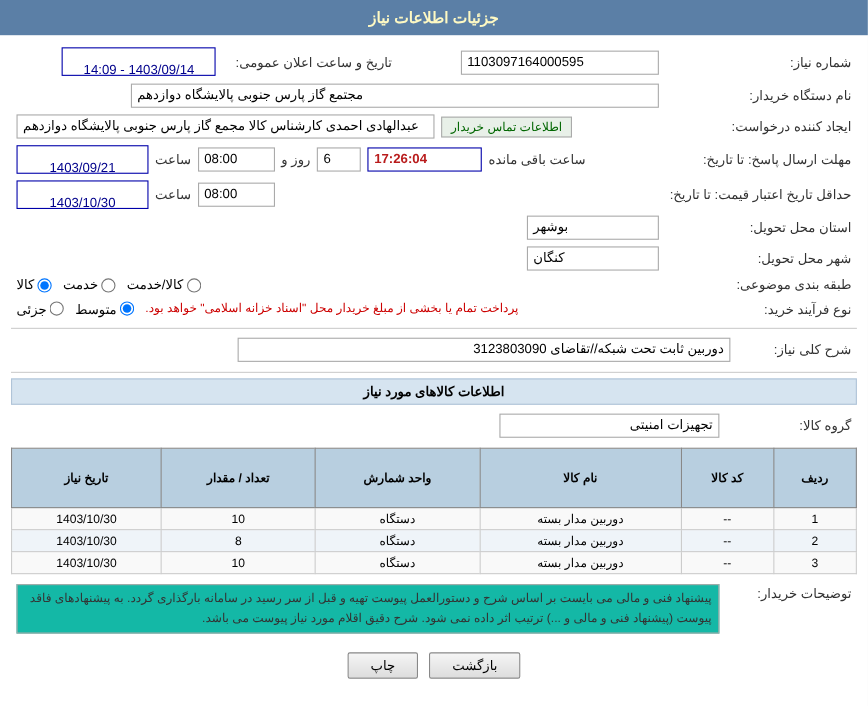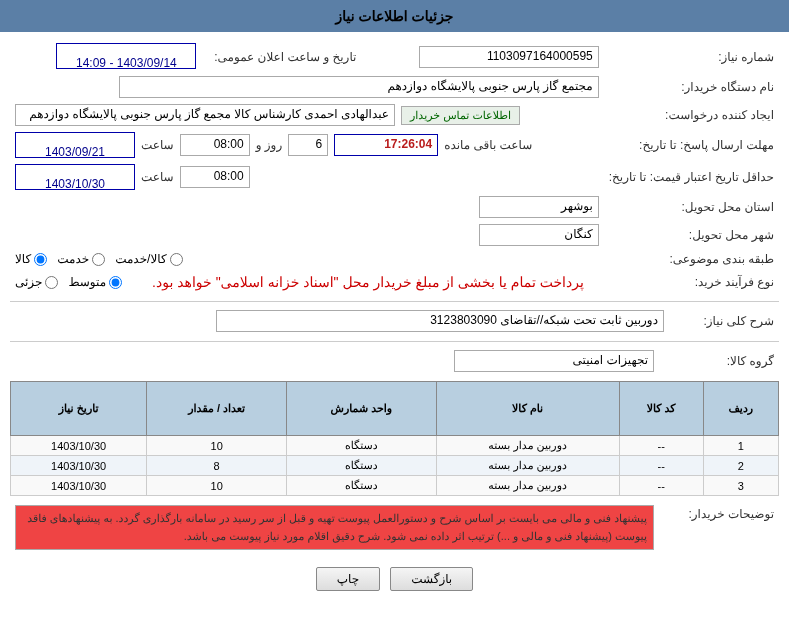--- a/index.html
+++ b/index.html
@@ -10,21 +10,21 @@
       direction: rtl;
     }
     .page-wrapper {
       width: 789px;
       min-height: 642px;
       background: #fff;
       margin: 0 auto;
     }
     .header-bar {
       background: #5b7fa6;
-      color: #000000;
+      color: #fef9c3;
       text-align: center;
       padding: 8px 10px;
       font-size: 14px;
       font-weight: bold;
     }
     .content {
       padding: 8px 10px;
     }
     .info-table {
       width: 100%;
@@ -44,21 +44,21 @@
     }
     .value-cell {
       text-align: right;
     }
     .input-box {
       border: 1px solid #aaa;
       background: #fff;
       padding: 2px 5px;
       height: 22px;
       display: inline-block;
-      text-align: right;
+      text-align: left;
     }
     .input-medium {
       width: 200px;
     }
     .input-date {
       width: 140px;
       border: 1px solid #00a;
       background: #fff;
       padding: 12px 5px;
       height: 22px;
@@ -73,21 +73,21 @@
       flex-direction: row-reverse;
     }
     .radio-item {
       display: flex;
       align-items: center;
       gap: 3px;
     }
     .note-box {
       border: 1px solid #aaa;
       padding: 4px 6px;
-      background: #ef4444;
+      background: #14b8a6;
       color: #333;
       font-size: 11px;
       line-height: 1.6;
       text-align: right;
       margin-bottom: 6px;
     }
     .section-header {
       background: #d6e4f0;
       padding: 4px 8px;
       font-weight: bold;
@@ -130,25 +130,24 @@
       font-size: 12px;
       font-family: Tahoma, Arial, sans-serif;
       border-radius: 2px;
     }
     .divider {
       border: none;
       border-top: 1px solid #ccc;
       margin: 5px 0;
     }
     .summary-text {
-      font-size: 14px;
+      font-size: 11px;
       color: #333;
       text-align: right;
       padding: 2px 0;
-      margin-left: 20px;
     }
     .blue-bordered {
       border: 1px solid #00a;
     }
     .info-link {
       border: 1px solid #aaa;
       background: #e8f0e8;
       padding: 2px 8px;
       font-size: 11px;
       cursor: pointer;
@@ -281,20 +280,21 @@
         <td class="label-cell" style="width:110px;">شرح کلی نیاز:</td>
         <td>
           <span class="input-box" style="width:448px; text-align:right;">دوربین ثابت تحت شبکه//تقاضای 3123803090</span>
         </td>
       </tr>
     </tbody>
       </table>
 
     <hr class="divider">
 
+    <div class="section-header">اطلاعات کالاهای مورد نیاز</div>
 
     <table class="info-table">
       <tbody>
           <tr>
         <td class="label-cell">گروه کالا:</td>
         <td>
           <span class="input-box" style="width:200px; text-align:right;">تجهیزات امنیتی</span>
         </td>
       </tr>
     </tbody>

